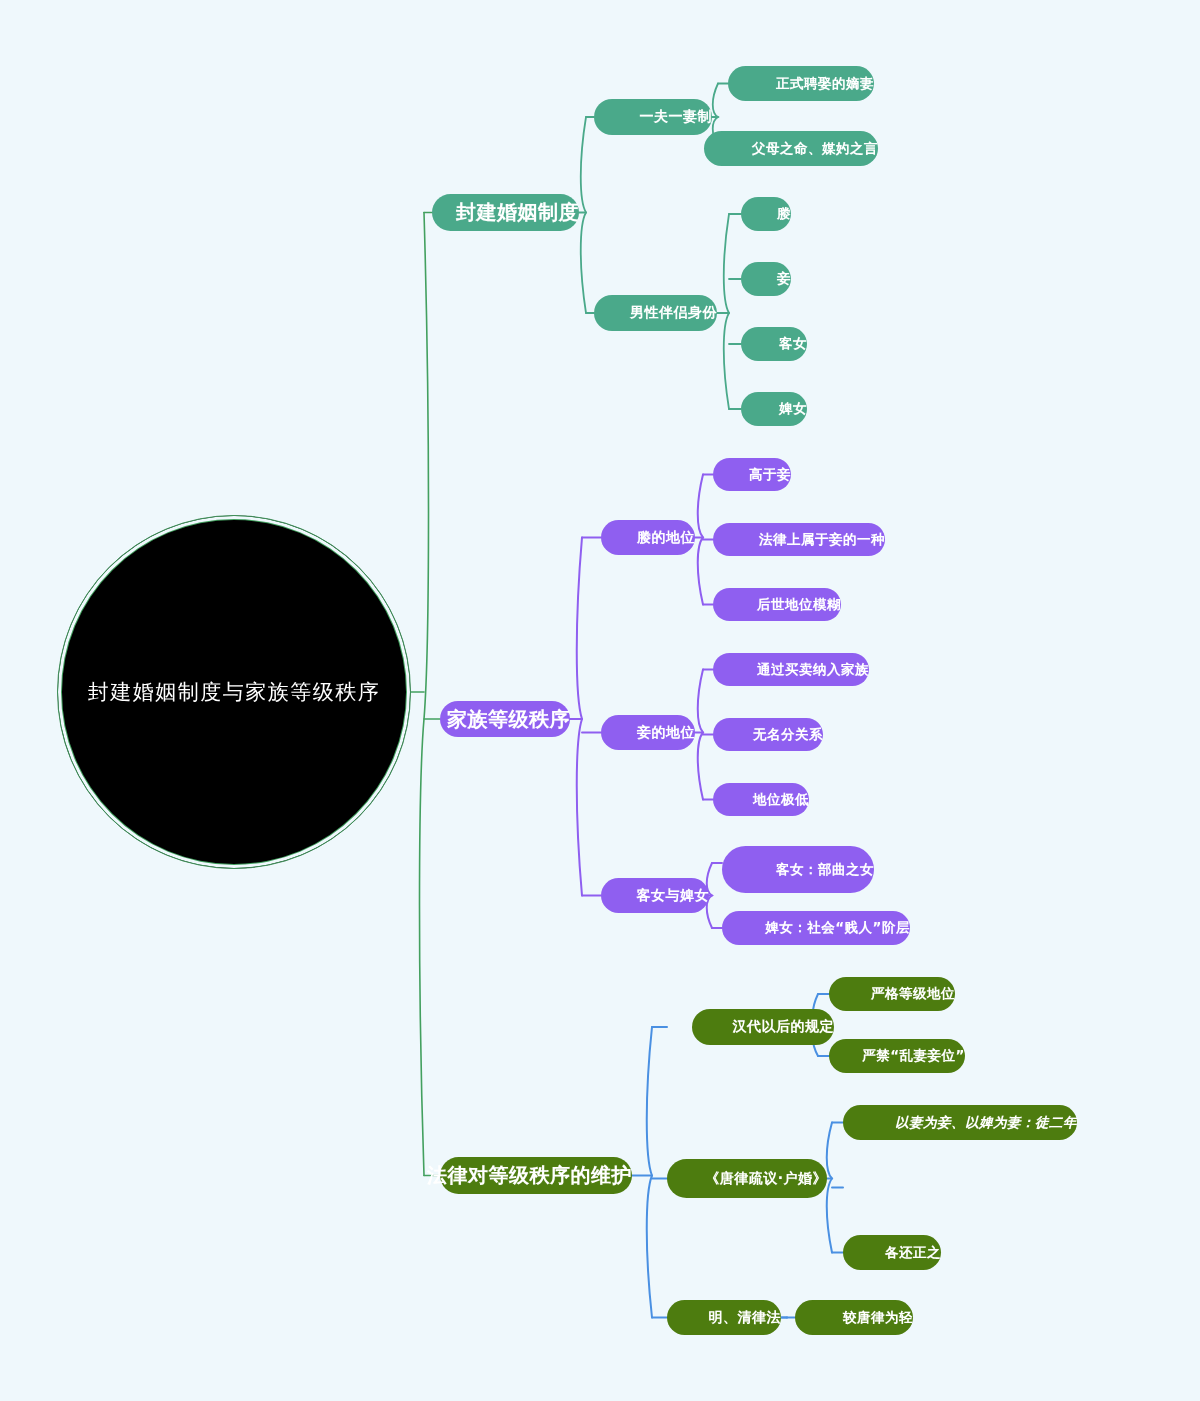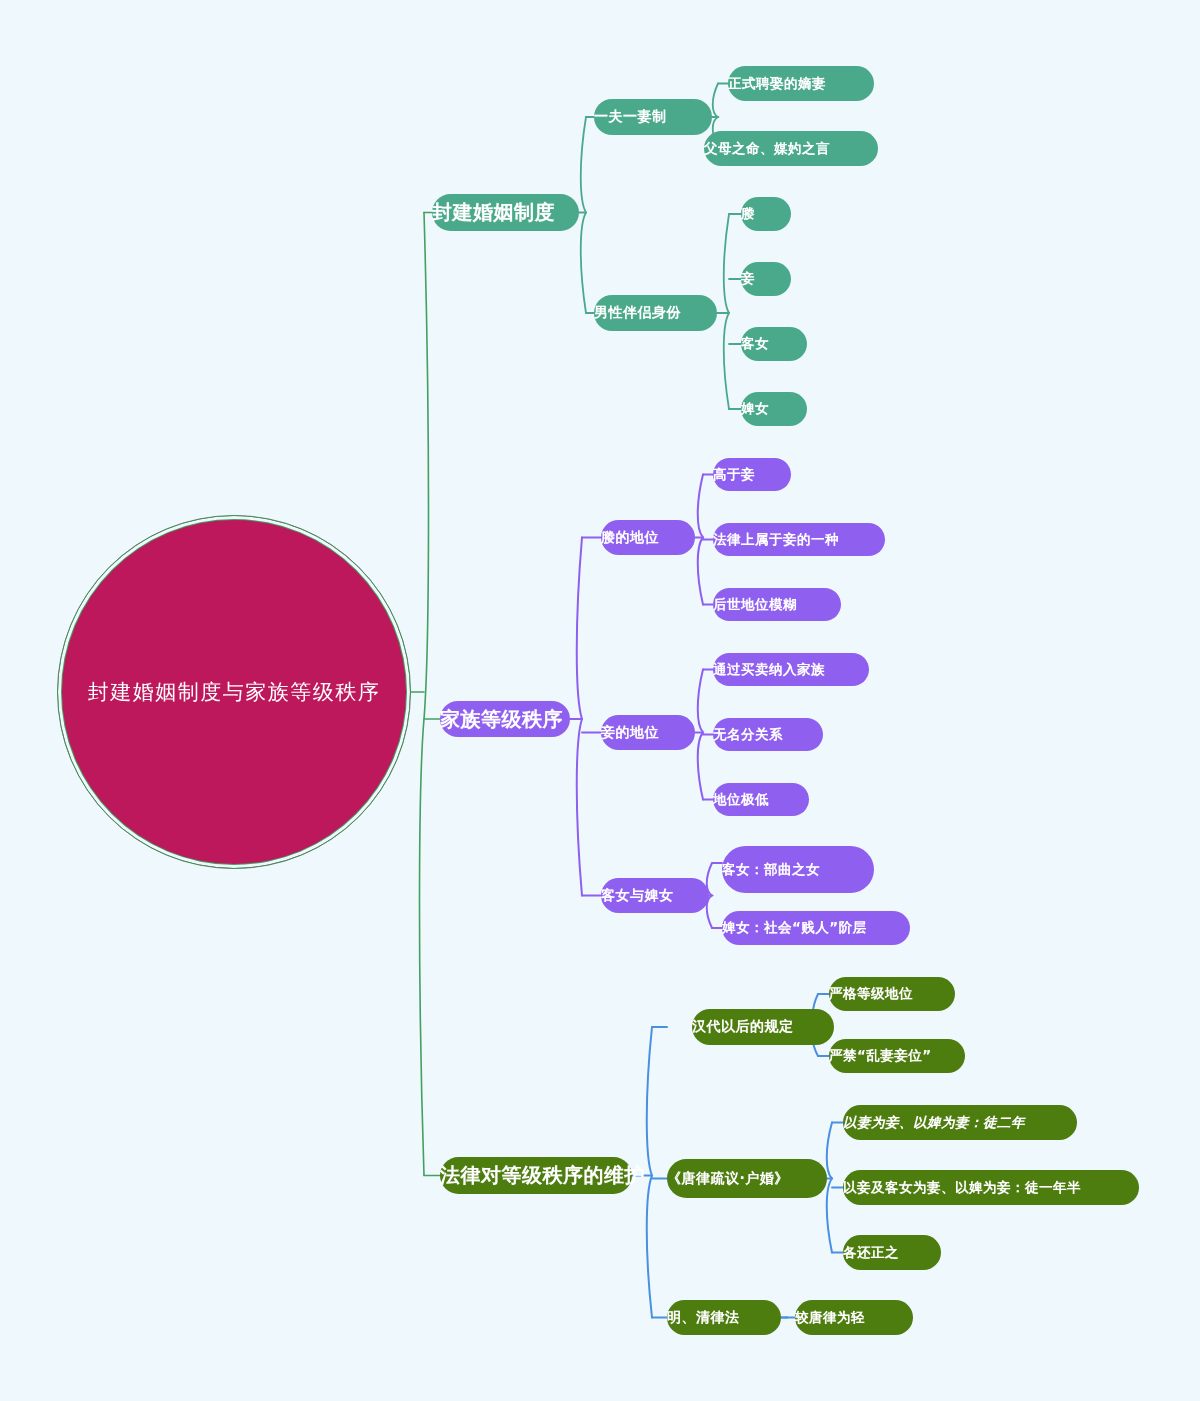--- a/index.html
+++ b/index.html
@@ -24,33 +24,33 @@
     top: 0;
     width: 1200px;
     height: 1401px;
     pointer-events: none;
   }
   .node {
     position: absolute;
     box-sizing: border-box;
     display: flex;
     align-items: center;
-    justify-content: flex-start;
+    justify-content: flex-end;
     color: #ffffff;
     border-radius: 999px;
     white-space: nowrap;
     letter-spacing: 0.5px;
     font-weight: bold;
     text-shadow: 0 0 1px rgba(255,255,255,.25);
   }
   .root-circle {
     position: absolute;
     box-sizing: border-box;
     border-radius: 50%;
-    background: #be185d;
+    background: #000000;
     border: 1px solid #3f9159;
     box-shadow: inset 0 0 0 3px #eff8fc, inset 0 0 0 4px #43a05f;
     display: flex;
     align-items: center;
     justify-content: center;
     color: #ffffff;
     font-size: 21px;
     letter-spacing: 1.5px;
     font-weight: normal;
   }
@@ -211,23 +211,20 @@
   <div class="node lvl3 b" id="n-node-forbid-disorder" style="left: 829px; top: 1039px; width: 136px; height: 34px;">
     <span>严禁“乱妻妾位”</span>
   </div>
 
   <div class="node lvl2 b" id="n-node-tanglv-shuyi-huhun" style="left: 667px; top: 1159px; width: 160px; height: 39px;">
     <span>《唐律疏议·户婚》</span>
   </div>
   <div class="node lvl3 b" id="n-node-penalty-two-years" style="left: 843px; top: 1105px; width: 234px; height: 35px; font-style: italic;">
     <span>以妻为妾、以婢为妻：徒二年</span>
   </div>
-  <div class="node lvl3 b" id="n-node-penalty-one-and-half" style="left: 843px; top: 1170px; width: 296px; height: 35px;">
-    <span>以妾及客女为妻、以婢为妾：徒一年半</span>
-  </div>
   <div class="node lvl3 b" id="n-node-restore-order" style="left: 843px; top: 1235px; width: 98px; height: 35px;">
     <span>各还正之</span>
   </div>
 
   <div class="node lvl2 b" id="n-node-ming-qing-law" style="left: 667px; top: 1300px; width: 114px; height: 35px;">
     <span>明、清律法</span>
   </div>
   <div class="node lvl3 b" id="n-node-lighter-than-tang" style="left: 795px; top: 1300px; width: 118px; height: 35px;">
     <span>较唐律为轻</span>
   </div>

